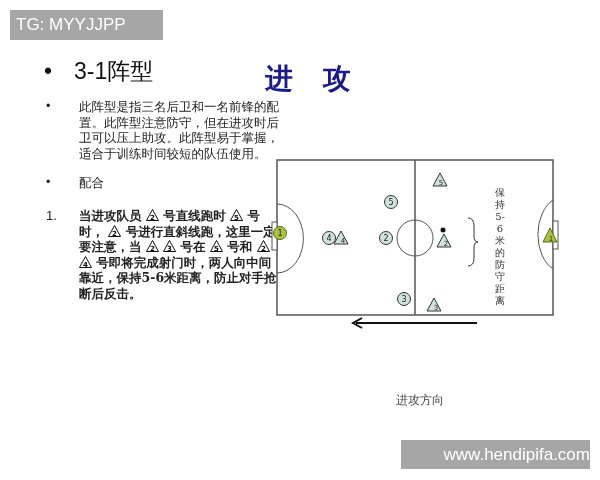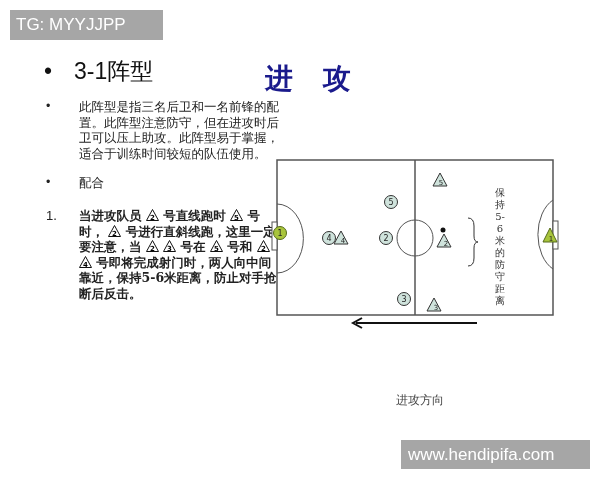--- a/index.html
+++ b/index.html
@@ -1,21 +1,21 @@
 <!DOCTYPE html>
 <html><head>
 <meta charset="utf-8">
 <style>
   html, body { margin:0; padding:0; }
   body { width:600px; height:480px; background:#ffffff; position:relative; overflow:hidden;
          font-family:"DejaVu Serif", serif; color:#222; }
   .watermark { position:absolute; background:#a6a6a6; color:#ffffff;
                font-family:"Liberation Sans", sans-serif; }
   .wm-top { left:10px; top:10px; width:153px; height:30px; font-size:17px; line-height:30px; padding-left:6px; box-sizing:border-box; }
-  .wm-bottom { left:401px; top:440px; width:189px; height:29px; font-size:17px; line-height:29px; padding-left:7px; box-sizing:border-box; }
+  .wm-bottom { left:401px; top:440px; width:189px; height:29px; font-size:17px; line-height:29px; padding-left:7px; box-sizing:border-box;text-align:right; }
   .slide-title { position:absolute; left:265px; top:60px; font-size:28px; color:#1a1a8c; letter-spacing:10px;
                  font-family:"DejaVu Sans", sans-serif; font-weight:bold; }
   .heading { position:absolute; left:44px; top:56px; font-size:23px; font-family:"Liberation Sans", sans-serif; color:#111; }
   .heading .dot { display:inline-block; width:30px; }
   .para { position:absolute; left:46px; font-size:12.5px; line-height:15.6px; color:#222; }
   .para .marker { position:absolute; left:0; top:0; width:20px; font-family:"Liberation Sans", sans-serif; }
   .para .body { margin-left:33px; width:200px; }
   .p1 { top:99px; }
   .p2 { top:175px; }
   .p3 { top:208px; left:46px; }

